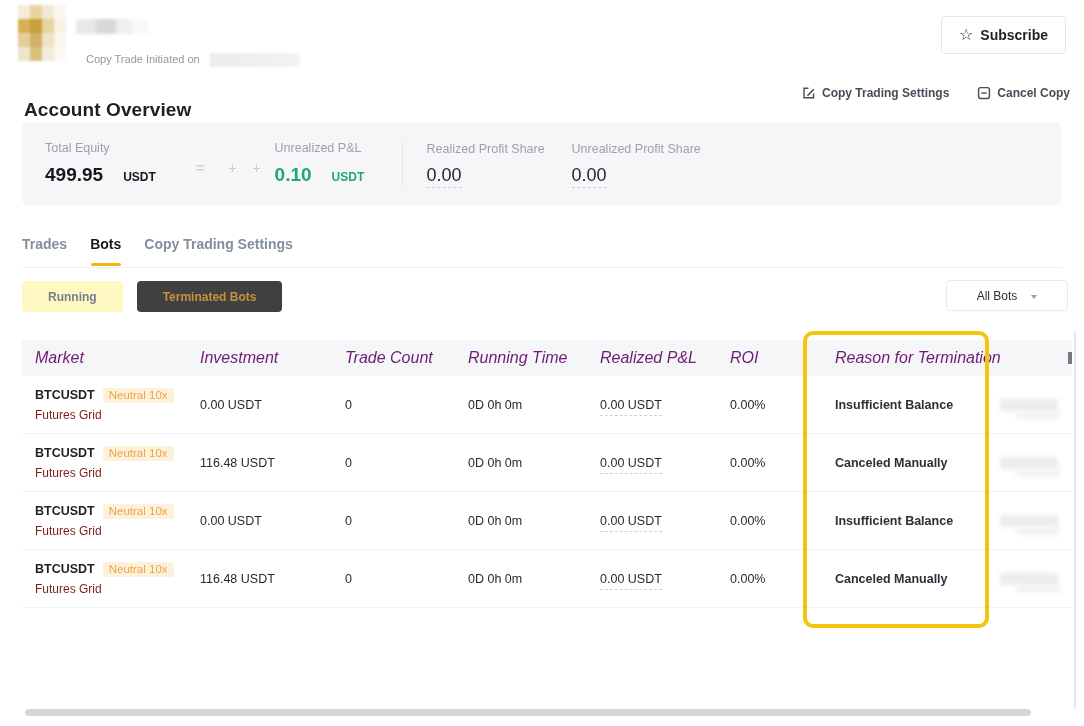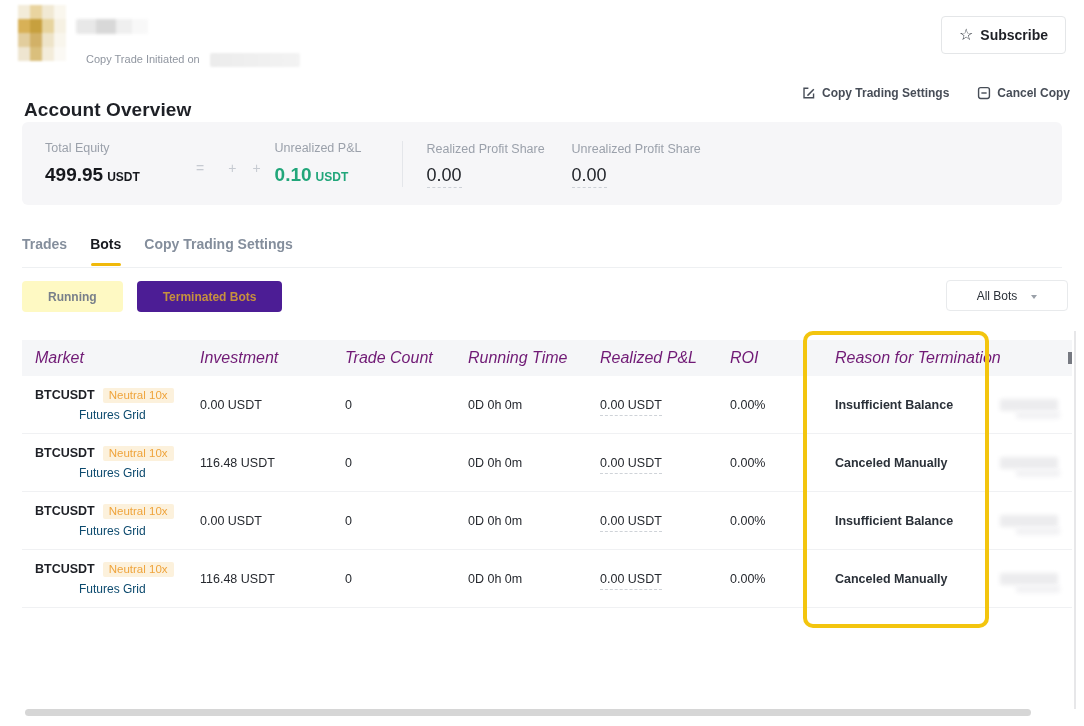--- a/index.html
+++ b/index.html
@@ -24,21 +24,21 @@
   .overview-title { position:absolute; left:24px; top:83px; font-size:19px; font-weight:700; letter-spacing:.1px;margin-top:16px; }
   .overview-actions { position:absolute; right:14px; top:86px; display:flex; gap:28px; }
   .action-link { display:flex; align-items:center; gap:6px; font-size:12px; font-weight:700; color:#474d57; cursor:pointer; }
   .action-link svg { display:block; }
 
   
   .stats-bar { position:absolute; left:22px; top:122px; width:1040px; height:83px;
     background:#f6f6f8; border-radius:6px; display:flex; align-items:center; padding-left:23px; }
   .stat .label { font-size:12.5px; color:#9ba1ab; margin-bottom:9px; }
   .stat .value { font-size:19px; font-weight:700; color:#16181d; }
-  .stat .unit { font-size:12px; font-weight:700; margin-left:4px; }
+  .stat .unit { font-size:12px; font-weight:700; margin-left:20px; }
   .stat.w1{width:145px} .stat.w2{width:155px} .stat.w3{width:132px} .stat.w4{width:125px}
   .stat.w5{width:145px} .stat.w6{width:160px}
   .op { color:#c6cad1; font-size:14px; font-weight:400; padding:0 14px 0 2px; margin-top:8px; }
   .op.eq { padding:0 22px 0 6px; }
   .vdiv { width:1px; height:46px; background:#e4e6ea; margin:0 24px 0 2px; }
   .green { color:#21a67a !important; }
   .plain-val { font-size:18px; font-weight:400; color:#23262c; border-bottom:1px dashed #cdd1d7; padding-bottom:2px; }
 
   
   .tabs-line { position:absolute; left:22px; top:267px; width:1040px; height:1px; background:#eef0f2; }
@@ -46,37 +46,37 @@
   .tab { font-size:14px; font-weight:700; color:#848e9c; padding-bottom:14px; cursor:pointer; position:relative; }
   .tab.active { color:#181a20; }
   .tab.active::after { content:""; position:absolute; left:50%; transform:translateX(-50%); bottom:0;
     width:30px; height:3px; border-radius:2px; background:#f0b90b; }
 
   
   .pills { position:absolute; left:22px; top:281px; display:flex; gap:14px; }
   .pill { height:31px; border-radius:4px; display:flex; align-items:center; justify-content:center;
     font-size:12px; font-weight:600; padding:0 26px; cursor:pointer; }
   .pill.running { background:#fef9c3; color:#787f8a; }
-  .pill.terminated { background:#4c1d95; color:#c6913e; font-weight:700; }
+  .pill.terminated { background:#404040; color:#c6913e; font-weight:700; }
   .dropdown { position:absolute; right:16px; top:280px; width:122px; height:31px; background:#fff;
     border:1px solid #e8eaec; border-radius:4px; display:flex; align-items:center; justify-content:center;
     gap:14px; font-size:12px; color:#2b3139; cursor:pointer; }
   .caret { width:0; height:0; border-left:3.5px solid transparent; border-right:3.5px solid transparent;
     border-top:4.5px solid #9aa0a8; position:relative; top:1px; }
 
   
   .table { position:absolute; left:22px; top:340px; width:1050px; }
   .thead { height:36px; background:#f5f6f8; display:flex; align-items:center; font-size:16px; color:#701a75; position:relative; overflow:hidden;font-style:italic; }
   .trow { height:58px; display:flex; align-items:center; border-bottom:1px solid #f0f1f3; font-size:12.5px; color:#2b3139; }
   .c1{width:178px; padding-left:13px;} .c2{width:145px} .c3{width:123px} .c4{width:132px}
   .c5{width:130px} .c6{width:105px} .c7{width:175px} .c8{width:62px; position:relative;}
   .mkt-line1 { display:flex; align-items:center; gap:8px; }
   .mkt-sym { font-weight:700; font-size:12.5px; color:#1e2026; }
   .badge { background:#fcf1dc; color:#efa43c; font-size:11.5px; padding:1.5px 6px; border-radius:2px; }
-  .mkt-line2 { color:#0c4a6e; font-size:12px; margin-top:5px;margin-left:44px; }
+  .mkt-line2 { color:#7f1d1d; font-size:12px; margin-top:5px; }
   .val { font-weight:500; color:#26292f; }
   .dotted { border-bottom:1px dashed #cfd3d8; padding-bottom:3px; }
   .reason { font-weight:700; font-size:12.5px; color:#2b3139; }
   .redact { position:absolute; width:58px; height:12px; border-radius:2px; background:#ececee; filter:blur(2px); left:-10px; top:-6px; }
   .redact.b { width:44px; height:8px; background:#f2f2f4; top:6px; left:6px; }
   .head-clip { position:absolute; right:0; top:12px; width:4px; height:12px; background:#565a63; opacity:.8; }
 
   
   .highlight-box { position:absolute; left:803px; top:331px; width:186px; height:297px;
     border:4px solid #f3c50e; border-radius:10px; pointer-events:none; z-index:5; }

